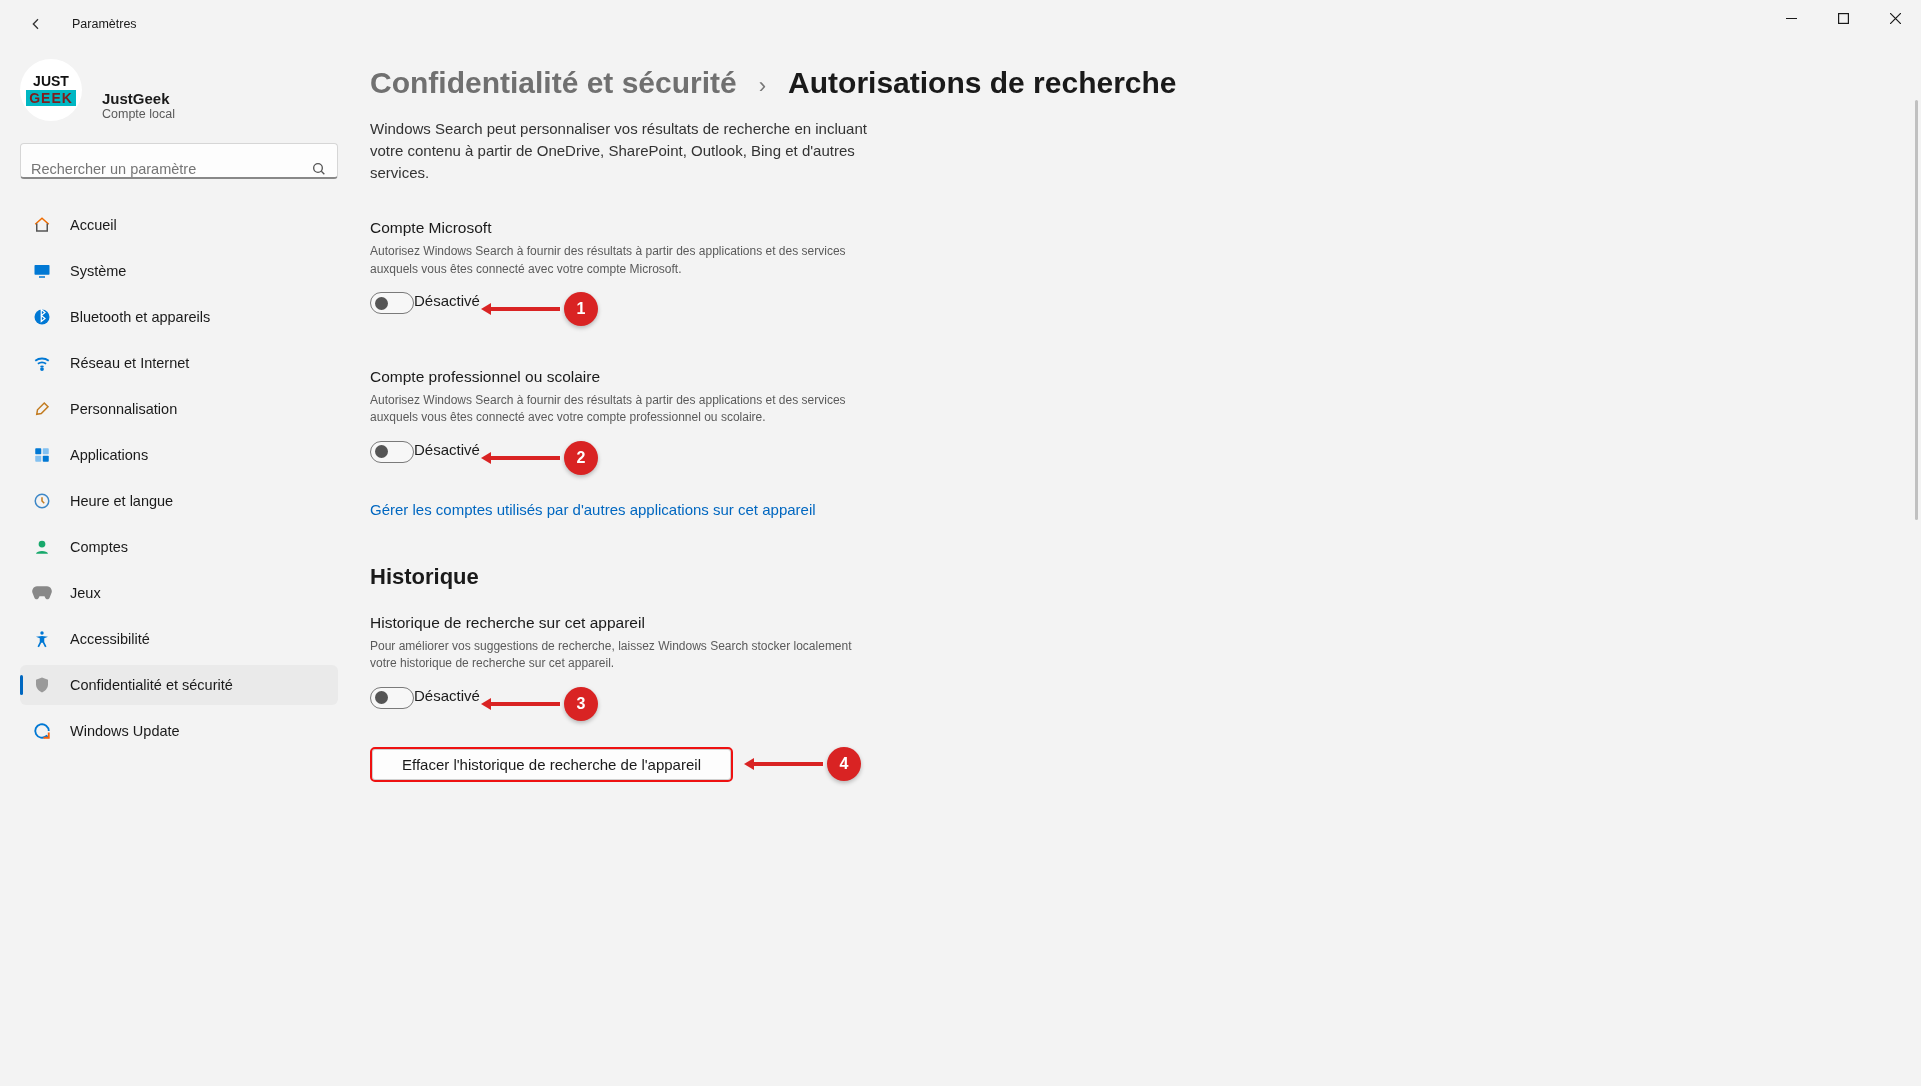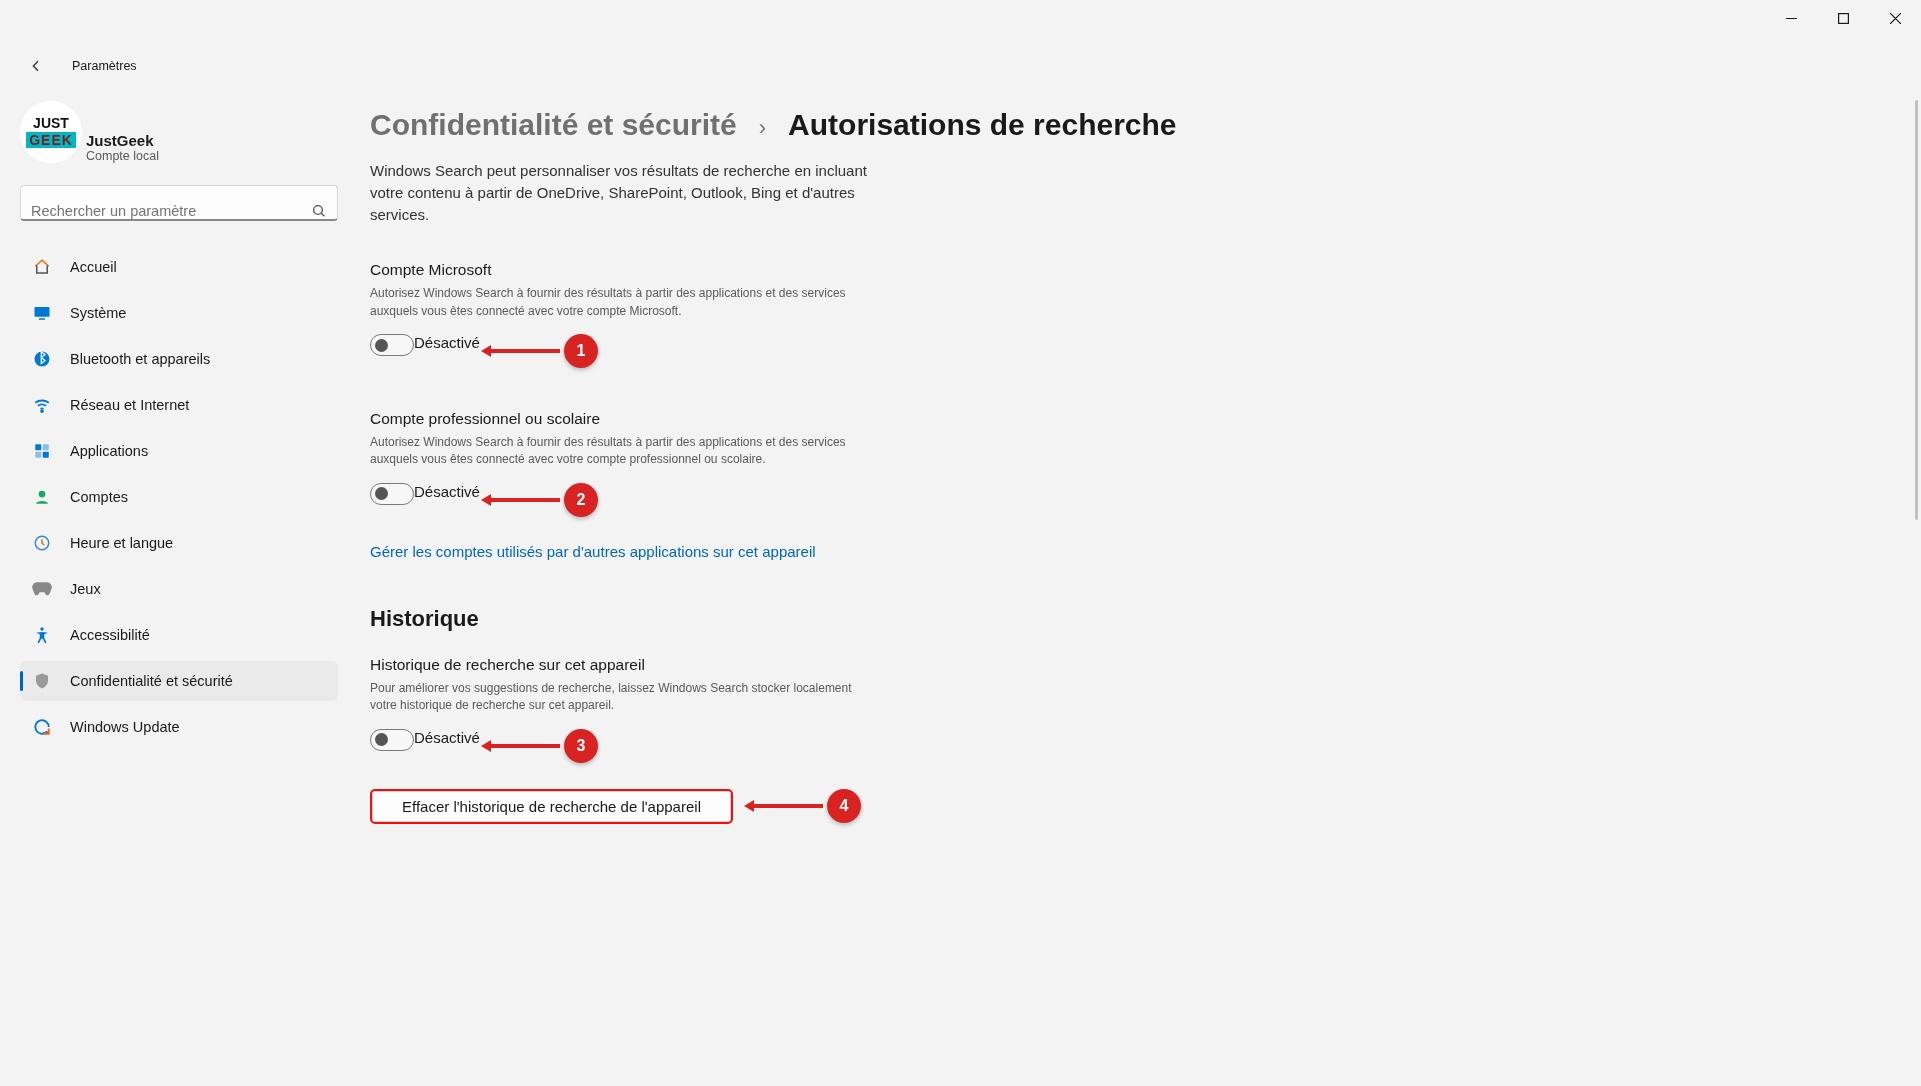--- a/index.html
+++ b/index.html
@@ -12,21 +12,20 @@
     overflow: hidden;
     position: relative;
     color: #1a1a1a;
   }
   
   .titlebar {
     height: 48px;
     display: flex;
     align-items: center;
     padding-left: 18px;
-    margin-top: 42px;
   }
   .back-btn {
     width: 36px; height: 36px;
     display: flex; align-items: center; justify-content: center;
     cursor: pointer;
     border-radius: 4px;
   }
   .back-btn svg { width: 16px; height: 16px; stroke: #333; }
   .app-title { font-size: 12.5px; margin-left: 18px; color: #1a1a1a; }
   .win-controls {
@@ -43,21 +42,21 @@
   .body-wrap { display: flex; height: calc(100% - 48px); }
 
   
   .sidebar {
     width: 350px;
     padding: 10px 0 20px 20px;
     flex-shrink: 0;
   }
   .profile {
     display: flex; align-items: center;
-    gap: 4px;
+    gap: 20px;
     margin-bottom: 22px;
     padding-left: 0;
   }
   .avatar {
     width: 62px; height: 62px;
     border-radius: 50%;
     background: #fff;
     display: flex; flex-direction: column;
     align-items: center; justify-content: center;
     font-weight: 800;
@@ -301,46 +300,54 @@
               <path d="M3 9a15 15 0 0118 0"></path>
               <path d="M6.5 13a10 10 0 0111 0"></path>
               <path d="M10 17a4 4 0 014 0"></path>
               <circle cx="12" cy="20" r="1.3" fill="#0078d4"></circle>
             </svg>
           </span>
         <span>Réseau et Internet</span>
       </li>
       <li class="nav-item">
         <span class="nicon">
+            <svg width="18" height="18" viewBox="0 0 24 24" fill="none" stroke="#c27b20" stroke-width="2">
+              <path d="M15 4l5 5-9 9-6 1 1-6z"></path>
+            </svg>
+          </span>
+        <span>Personnalisation</span>
+      </li>
+      <li class="nav-item">
+        <span class="nicon">
             <svg width="18" height="18" viewBox="0 0 24 24" fill="#0078d4">
               <rect x="3" y="3" width="8" height="8" rx="1"></rect>
               <rect x="13" y="3" width="8" height="8" rx="1" fill="#83c1f1"></rect>
               <rect x="3" y="13" width="8" height="8" rx="1" fill="#83c1f1"></rect>
               <rect x="13" y="13" width="8" height="8" rx="1"></rect>
             </svg>
           </span>
         <span>Applications</span>
       </li>
       <li class="nav-item">
         <span class="nicon">
+            <svg width="18" height="18" viewBox="0 0 24 24" fill="none" stroke="#3d87c7" stroke-width="2">
+              <circle cx="12" cy="12" r="9"></circle>
+              <path d="M12 7v5l3 3" stroke="#c27b20"></path>
+            </svg>
+          </span>
+        <span>Heure et langue</span>
+      </li>
+      <li class="nav-item">
+        <span class="nicon">
             <svg width="18" height="18" viewBox="0 0 24 24" fill="#17a86b">
               <circle cx="12" cy="8" r="4.5"></circle>
               <path d="M4 21c1-5 15-5 16 0z"></path>
             </svg>
           </span>
         <span>Comptes</span>
-      </li>
-      <li class="nav-item">
-        <span class="nicon">
-            <svg width="18" height="18" viewBox="0 0 24 24" fill="none" stroke="#3d87c7" stroke-width="2">
-              <circle cx="12" cy="12" r="9"></circle>
-              <path d="M12 7v5l3 3" stroke="#c27b20"></path>
-            </svg>
-          </span>
-        <span>Heure et langue</span>
       </li>
       <li class="nav-item">
         <span class="nicon">
             <svg width="20" height="14" viewBox="0 0 24 16" fill="#888">
               <path d="M6 0h12a6 6 0 015 9l-2 5c-1 2-4 2-5 0l-1-2H9l-1 2c-1 2-4 2-5 0L1 9A6 6 0 016 0z"></path>
             </svg>
           </span>
         <span>Jeux</span>
       </li>
       <li class="nav-item">

